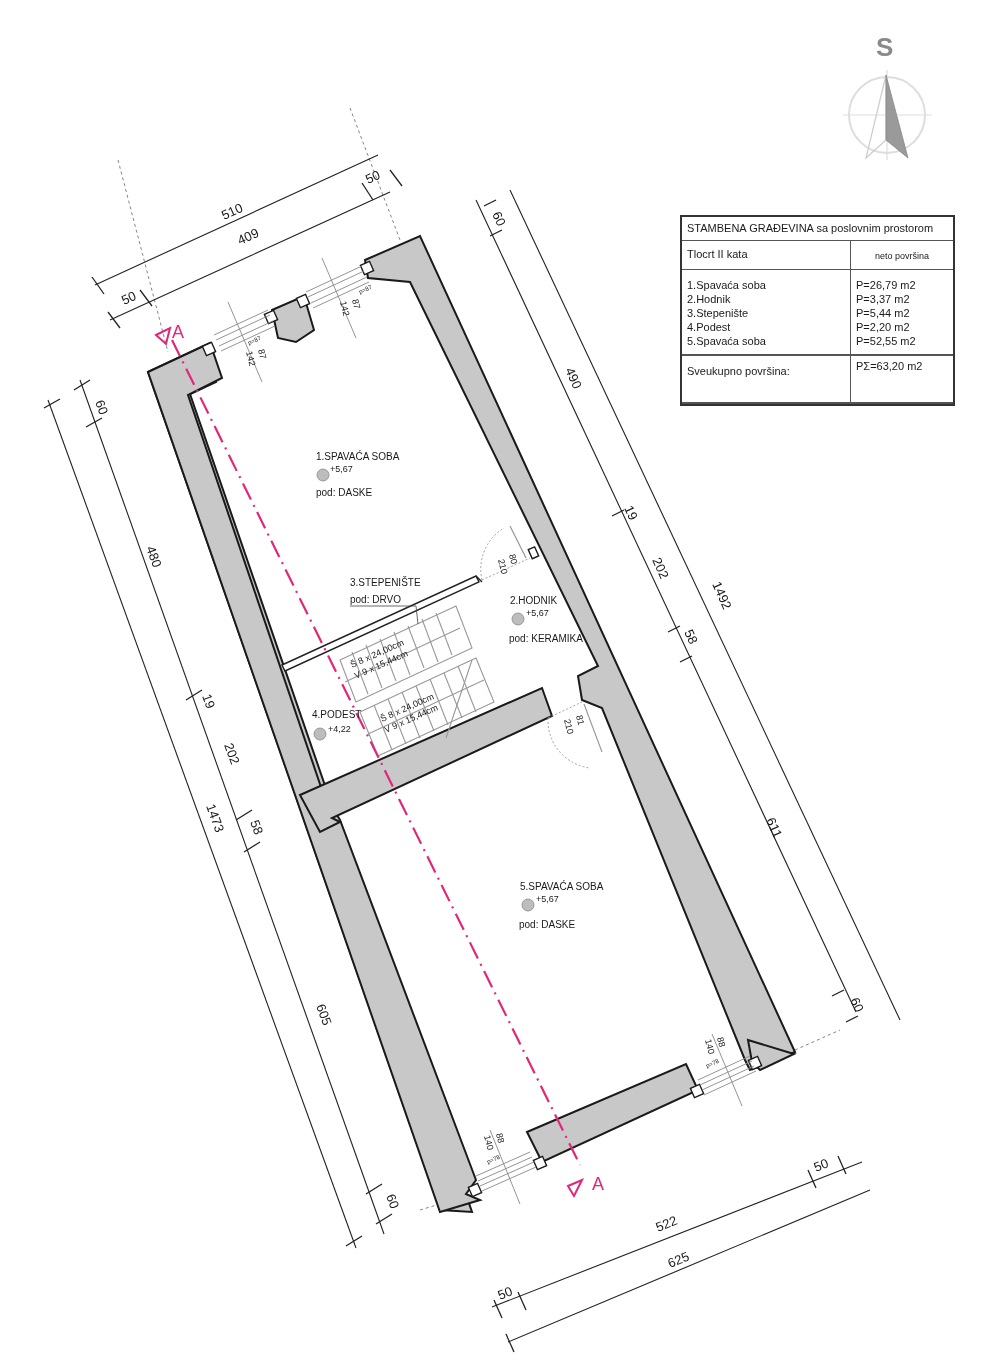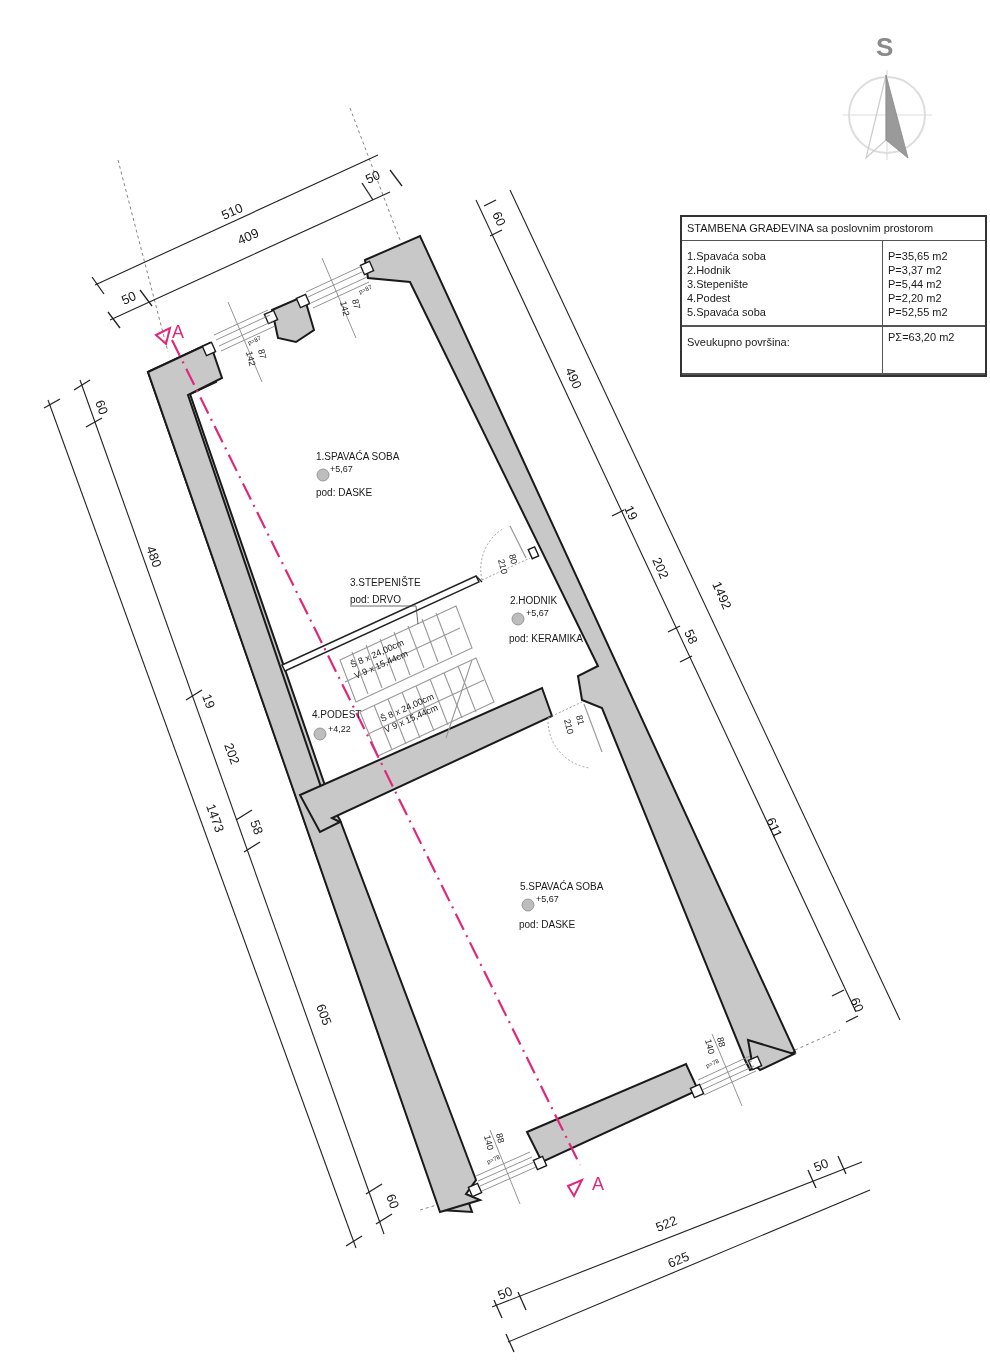--- a/index.html
+++ b/index.html
@@ -16,21 +16,21 @@
   .tinytxt { font-family: "Liberation Sans", sans-serif; font-size: 6px; fill: #1a1a1a; }
   .section { stroke: #e0287a; stroke-width: 2.2; stroke-dasharray: 18 6 2 6; fill: none; }
   .sectxt { font-family: "Liberation Sans", sans-serif; font-size: 18px; fill: #e0287a; }
   .win { stroke: #888; stroke-width: 0.9; fill: none; }
   .stair { stroke: #999; stroke-width: 1.1; fill: none; }
   .door { stroke: #999; stroke-width: 0.9; stroke-dasharray: 2 2; fill: none; }
   .thin { stroke: #222; stroke-width: 1.4; fill: #fff; }
   .levelmk { fill: #bdbdbd; stroke: #888; stroke-width: 0.8; }
 
   
-  #legend { position: absolute; left: 680px; top: 215px; width: 307px;
+  #legend { position: absolute; left: 680px; top: 215px; width: 275px;
             border: 2px solid #333; background: #fff; box-sizing: border-box; }
   #legend .row { display: flex; border-bottom: 1px solid #555; }
   #legend .row:last-child { border-bottom: none; }
   #legend .row.thick { border-bottom: 2px solid #555; }
   #legend .c1 { flex: 1; padding: 3px 5px; font-size: 11px; line-height: 14px; }
   #legend .c2 { width: 92px; border-left: 1px solid #555; padding: 3px 5px;
                 font-size: 11px; line-height: 14px; }
   #legend .title { padding: 4px 5px; font-size: 11px; line-height: 15px; }
   #legend .sub { font-size: 9px; text-align: center; }
   #north-label { position: absolute; left: 876px; top: 32px; font-size: 26px;
@@ -295,30 +295,34 @@
   </g>
 </svg>
 </div>
 
 <div id="north-label">S</div>
 
 <div id="legend">
   <div class="row">
     <div class="title">STAMBENA GRAĐEVINA sa poslovnim prostorom</div>
   </div>
+  <div class="row">
+    <div class="c1" style="padding-top:6px;padding-bottom:8px;">Tlocrt II kata</div>
+    <div class="c2 sub" style="padding-top:8px;">neto površina</div>
+  </div>
   <div class="row thick">
     <div class="c1" style="padding-top:8px;padding-bottom:6px;">
       <div>1.Spavaća soba</div>
       <div>2.Hodnik</div>
       <div>3.Stepenište</div>
       <div>4.Podest</div>
       <div>5.Spavaća soba</div>
     </div>
     <div class="c2" style="padding-top:8px;padding-bottom:6px;">
-      <div>P=35,65 m2</div>
+      <div>P=26,79 m2</div>
       <div>P=3,37 m2</div>
       <div>P=5,44 m2</div>
       <div>P=2,20 m2</div>
       <div>P=52,55 m2</div>
     </div>
   </div>
   <div class="row thick">
     <div class="c1" style="padding-top:8px;padding-bottom:24px;">Sveukupno površina:</div>
     <div class="c2" style="padding-bottom:10px;">PΣ=63,20 m2</div>
   </div>

